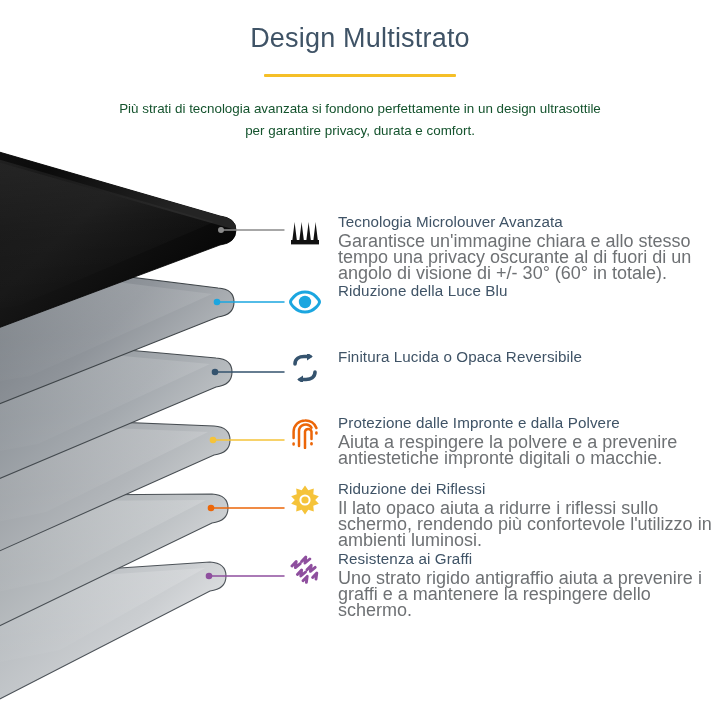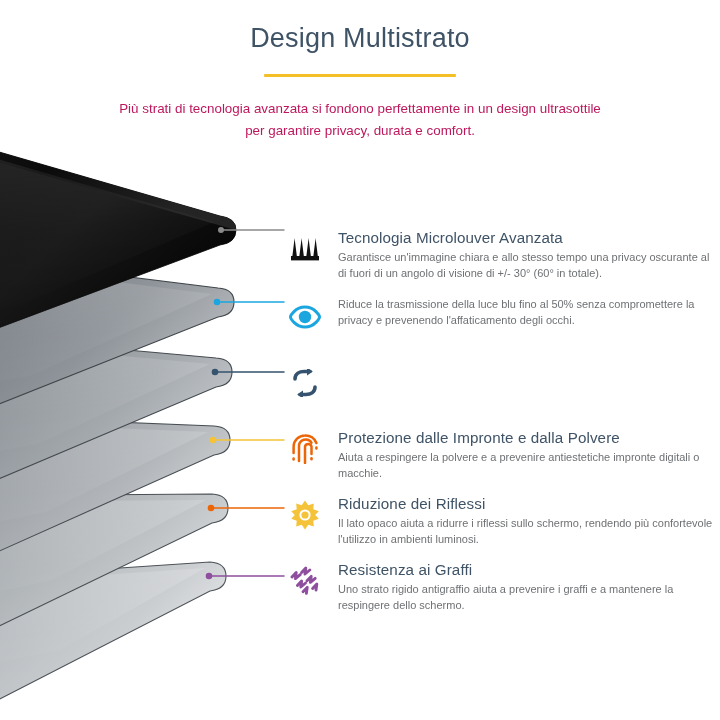--- a/index.html
+++ b/index.html
@@ -16,41 +16,41 @@
   .title {
     font-size: 27px; font-weight: 400; color: #3f5366;
     letter-spacing: .2px; padding-top: 23px;
   }
   .divider {
     width: 192px; height: 3px; background: #f5bf27;
     margin: 20px auto 0 auto; border-radius: 1px;
   }
   .subtitle {
     margin: 21px auto 0 auto; width: 500px;
-    font-size: 13.4px; line-height: 22px; color: #be185d; font-weight: 400;
+    font-size: 13.4px; line-height: 22px; color: #14532d; font-weight: 400;
   }
 
   
   .stack { position: absolute; left: 0; top: 0; width: 330px; height: 720px; }
   .stack svg { position: absolute; left: 0; top: 0; }
 
   
-  .features { position: absolute; left: 288px; top: 228px; width: 425px; }
+  .features { position: absolute; left: 288px; top: 212px; width: 425px; }
   .feature { position: relative; min-height: 66px; padding-left: 50px; }
   .f-icon {
     position: absolute; left: 0; top: 4px;
     width: 34px; height: 34px;
     display: flex; align-items: center; justify-content: center;
   }
   .f-head {
     font-size: 15.2px; color: #3f5366; font-weight: 400;
     line-height: 19px; letter-spacing: .1px; white-space: nowrap;
   }
   .f-desc {
-    font-size: 11px; color: #6e7174; line-height: 16.1px;
+    font-size: 18px; color: #6e7174; line-height: 16.1px;
     margin-top: 2px; max-width: 382px;
   }
 </style>
 </head>
 <body>
 
 <div id="stage">
 
   <div class="stack">
     <svg width="330" height="720" viewBox="0 0 330 720">
@@ -186,32 +186,33 @@
     </div>
 
     <div class="feature">
       <span class="f-icon">
         <svg width="32" height="24" viewBox="0 0 32 24">
           <path d="M16 2 C6 2 1.5 11 1.5 12 C1.5 13 6 22 16 22 C26 22 30.5 13 30.5 12 C30.5 11 26 2 16 2 Z" fill="none" stroke="#1ba6e0" stroke-width="3"></path>
           <circle cx="16" cy="12" r="6.2" fill="#1ba6e0"></circle>
           <path d="M16 6.2 a5.8 5.8 0 0 1 0 11.6 a4.3 4.3 0 0 0 0 -11.6 Z" fill="#ffffff" opacity="0.92"></path>
         </svg>
       </span>
-      <div class="f-desc">Riduce la trasmissione della luce blu fino al 50% senza compromettere la privacy e prevenendo l'affaticamento degli occhi.</div>
+      <div class="f-head">Riduzione della Luce Blu</div>
     </div>
 
     <div class="feature">
       <span class="f-icon">
         <svg width="30" height="28" viewBox="0 0 30 28">
           <path d="M5 10 C5 4.6 9.6 2.5 14 2.5 L20 2.5" fill="none" stroke="#35536e" stroke-width="3.6" stroke-linecap="round"></path>
           <path d="M17 -1.6 L22.8 2.5 L17 6.6 Z" fill="#35536e"></path>
           <path d="M25 18 C25 23.4 20.4 25.5 16 25.5 L10 25.5" fill="none" stroke="#35536e" stroke-width="3.6" stroke-linecap="round"></path>
           <path d="M13 21.4 L7.2 25.5 L13 29.6 Z" fill="#35536e"></path>
         </svg>
       </span>
+      <div class="f-head">Finitura Lucida o Opaca Reversibile</div>
     </div>
 
     <div class="feature">
       <span class="f-icon">
         <svg width="28" height="30" viewBox="0 0 28 30">
           <g fill="none" stroke="#ec6608" stroke-width="2.5" stroke-linecap="round">
             <path d="M14 29 L14 12.5 A3.4 3.4 0 0 1 20.5 12.5 L20.5 20"></path>
             <path d="M8 27 L8 12.5 A6.8 6.8 0 0 1 20.5 8.6"></path>
             <path d="M2.6 19 L2.6 12.5 A11.4 11.4 0 0 1 14 1.4 A11.4 11.4 0 0 1 25.4 9"></path>
             <path d="M2.6 24.5 L2.6 25.4"></path>

